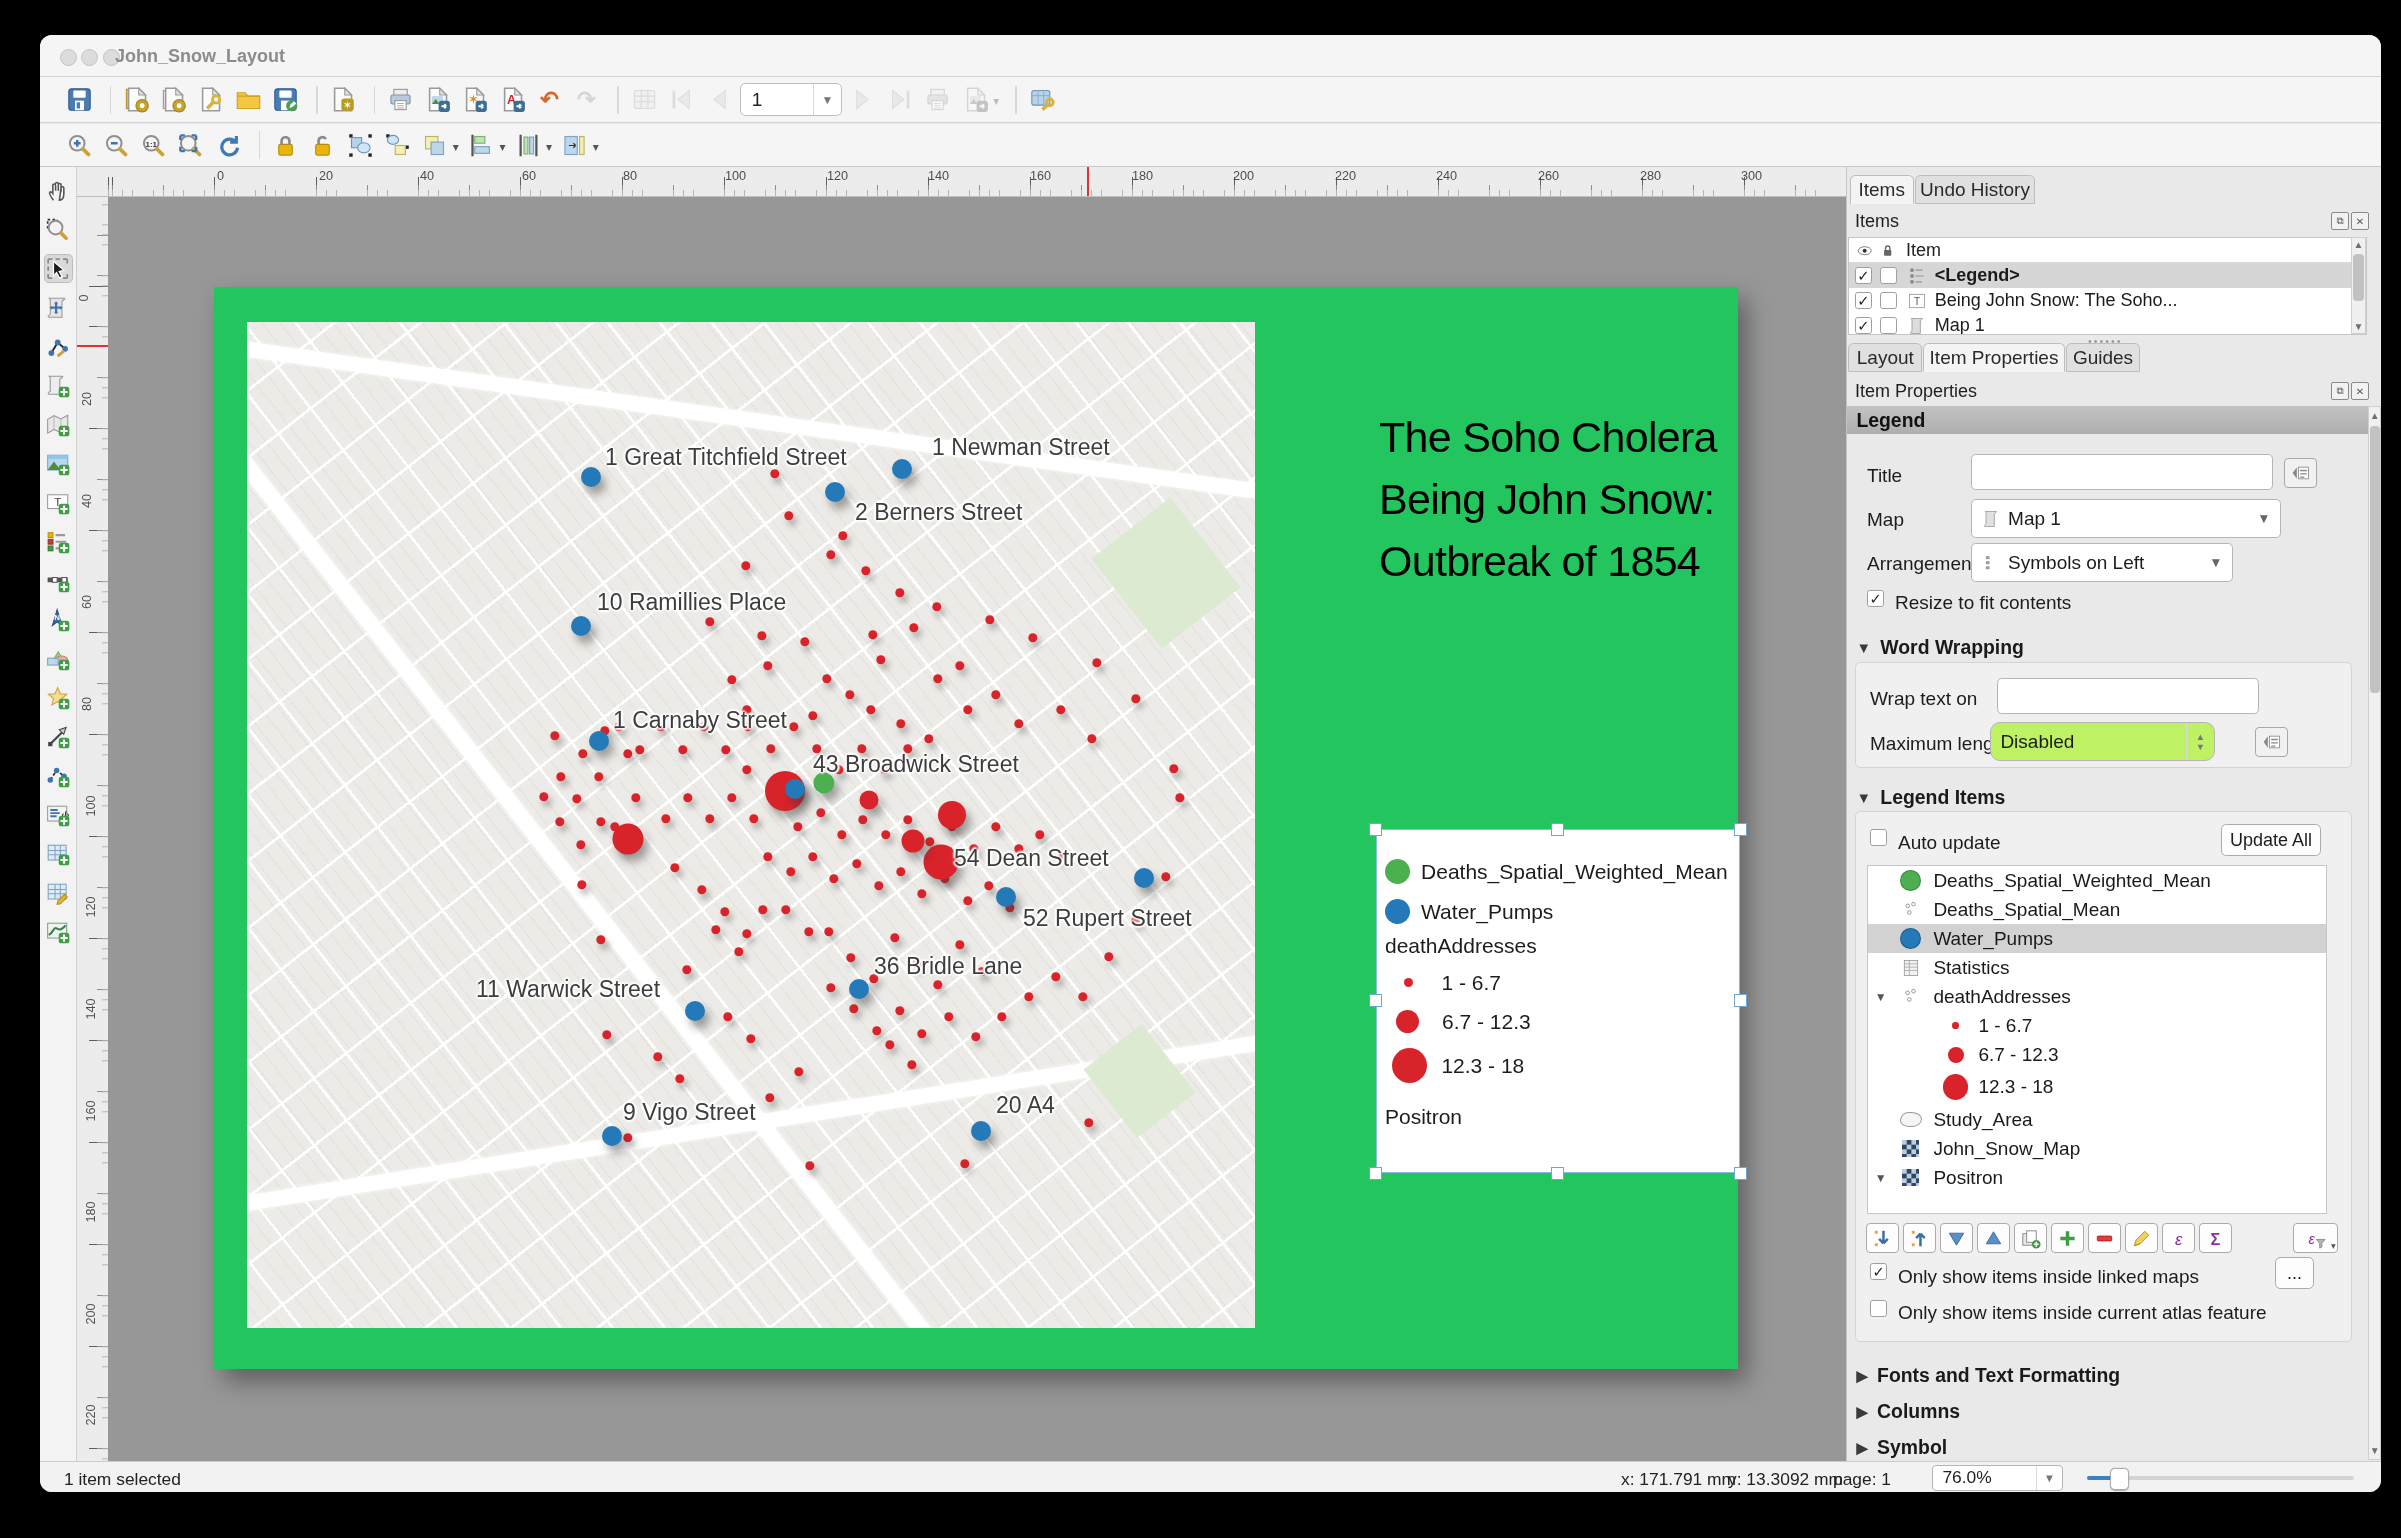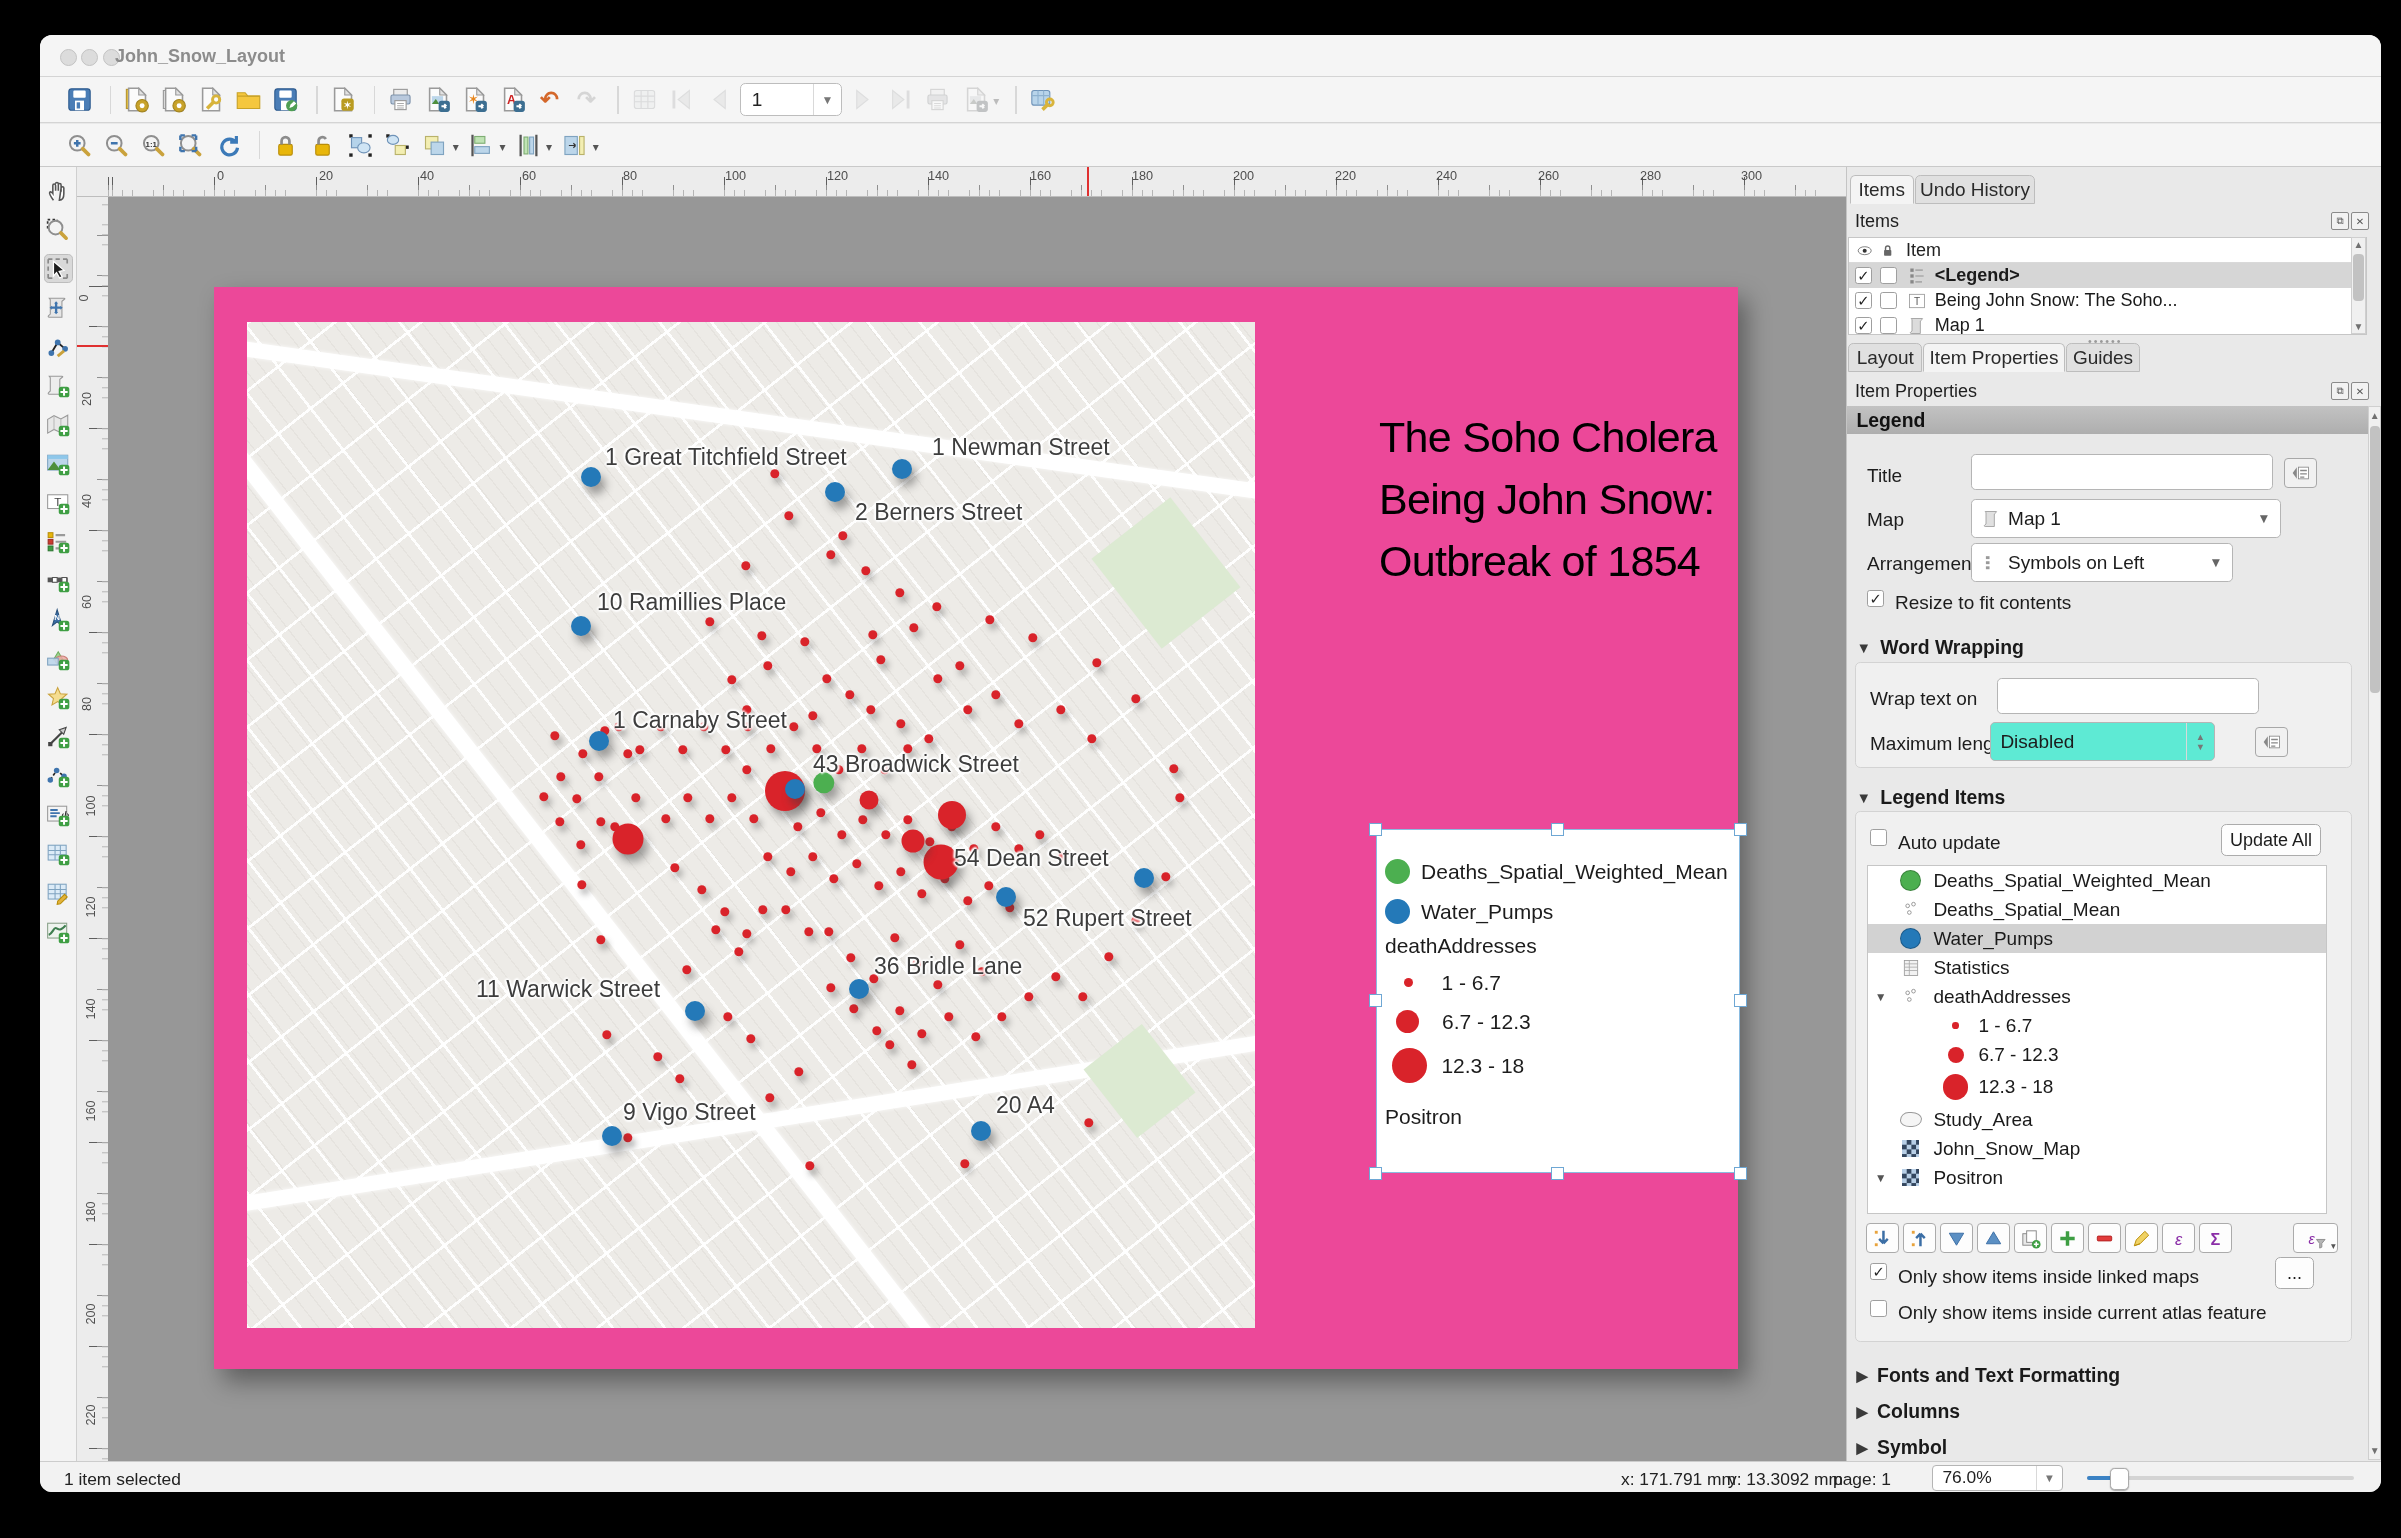--- a/index.html
+++ b/index.html
@@ -41,21 +41,21 @@
       repeating-linear-gradient(0deg,#b5b5b5 0 0.7px,transparent 0.7px 10.2px),
       repeating-linear-gradient(0deg,#8f8f8f 0 0.7px,transparent 0.7px 51px),
       repeating-linear-gradient(0deg,#5e5e5e 0 0.7px,transparent 0.7px 102px);
     background-size:6px 100%,10.7px 100%,19px 100%;
     background-position:right 8.3px,right 39px,right 90px;background-repeat:repeat-y;}
   .rnum{position:absolute;font-size:12.7px;color:#4e4e4e;top:2px;}
   .rnum-l{position:absolute;font-size:12.7px;color:#4e4e4e;left:2.7px;transform:rotate(-90deg);transform-origin:center;}
   .rmark-t{position:absolute;top:0;width:2px;height:100%;background:#e03030;}
   .rmark-l{position:absolute;left:0;height:2px;width:100%;background:#e03030;}
   #canvas{position:absolute;left:68px;top:162px;width:1738px;height:1264px;background:#979797;overflow:hidden;}
-  #page{position:absolute;left:106px;top:90px;width:1524px;height:1082px;background:#ec4899;box-shadow:9.4px 12px 23px rgba(0,0,0,.38);}
+  #page{position:absolute;left:106px;top:90px;width:1524px;height:1082px;background:#22c55e;box-shadow:9.4px 12px 23px rgba(0,0,0,.38);}
   
   #map{position:absolute;left:33px;top:35px;width:1008px;height:1006px;background:#edebe7;overflow:hidden;
     background-image:
       repeating-linear-gradient(52deg,rgba(255,255,255,.95) 0 2.7px,rgba(0,0,0,0) 2.7px 41px),
       repeating-linear-gradient(142deg,rgba(255,255,255,.95) 0 2.7px,rgba(0,0,0,0) 2.7px 53px),
       repeating-linear-gradient(52deg,rgba(222,219,214,.5) 0 1.3px,rgba(0,0,0,0) 1.3px 14px);}
   .road{position:absolute;background:#fff;box-shadow:0 0 4px rgba(255,255,255,.9);}
   .park{position:absolute;background:#dcead2;transform:rotate(52deg);}
   .street-lb{position:absolute;font-size:23px;color:#3d3d3d;white-space:nowrap;
     text-shadow:-2px 0 2px #fff,2px 0 2px #fff,0 -2px 2px #fff,0 2px 2px #fff,1.3px 1.3px 2px #fff,-1.3px -1.3px 2px #fff;}
@@ -90,21 +90,21 @@
     display:flex;align-items:center;padding-left:9.4px;box-sizing:border-box;font-size:19.4px;font-weight:bold;color:#111;}
   .fld-lb{position:absolute;font-size:19px;color:#1c1c1c;white-space:nowrap;}
   .inputbox{position:absolute;background:#fff;border:0.7px solid #b5b5b5;border-radius:4.7px;box-sizing:border-box;}
   .combo{position:absolute;background:#fff;border:0.7px solid #b5b5b5;border-radius:4.7px;box-sizing:border-box;display:flex;align-items:center;font-size:19px;color:#1c1c1c;}
   .combo .carr{margin-left:auto;margin-right:9.4px;color:#666;font-size:13.4px;}
   .ovr-btn{position:absolute;width:31px;height:28px;border:0.7px solid #a8a8a8;border-radius:4px;background:#f1f1f1;
     display:flex;align-items:center;justify-content:center;}
   .sec-h{position:absolute;font-size:19.4px;font-weight:bold;color:#1a1a1a;display:flex;align-items:center;gap:9.4px;}
   .sec-h .tri{font-size:14.7px;color:#3a3a3a;}
   .gbox{position:absolute;background:#f0f0f0;border:0.7px solid #d3d3d3;border-radius:5.3px;box-sizing:border-box;}
-  .spin{position:absolute;background:#5eead4;border:0.7px solid #b5b5b5;border-radius:5px;box-sizing:border-box;display:flex;align-items:center;font-size:19px;color:#1c1c1c;}
+  .spin{position:absolute;background:#bef264;border:0.7px solid #b5b5b5;border-radius:10px;box-sizing:border-box;display:flex;align-items:center;font-size:19px;color:#1c1c1c;}
   .spin .arrs{margin-left:auto;width:27px;height:100%;border-left:0.7px solid #d9d9d9;display:flex;flex-direction:column;align-items:center;justify-content:center;font-size:9.4px;color:#777;line-height:10px;}
   .btn{position:absolute;background:#fdfdfd;border:0.7px solid #ababab;border-radius:5.3px;display:flex;align-items:center;justify-content:center;font-size:18px;color:#1c1c1c;box-sizing:border-box;}
   #lg-tree{position:absolute;background:#fff;border:0.7px solid #c6c6c6;box-sizing:border-box;overflow:hidden;}
   .tr-row{display:flex;align-items:center;font-size:19px;color:#1a1a1a;position:relative;}
   .tr-row.sel{background:#d2d2d2;}
   .tr-exp{position:absolute;left:6.7px;font-size:12px;color:#555;}
   .lgt-btn{width:31px;height:28px;border:0.7px solid #ababab;border-radius:4px;background:#fdfdfd;display:flex;align-items:center;justify-content:center;flex:0 0 auto;position:relative;}
   .lgt-btn svg{width:23px;height:23px;}
   
   #statusbar{position:absolute;left:0;top:1426px;width:2341px;height:31px;background:#f2f2f2;border-top:0.7px solid #cccccc;font-size:17.4px;color:#222;}

